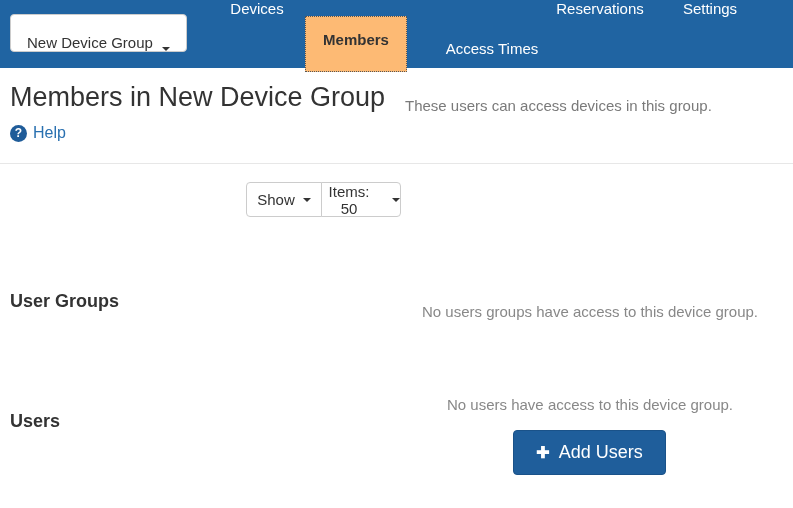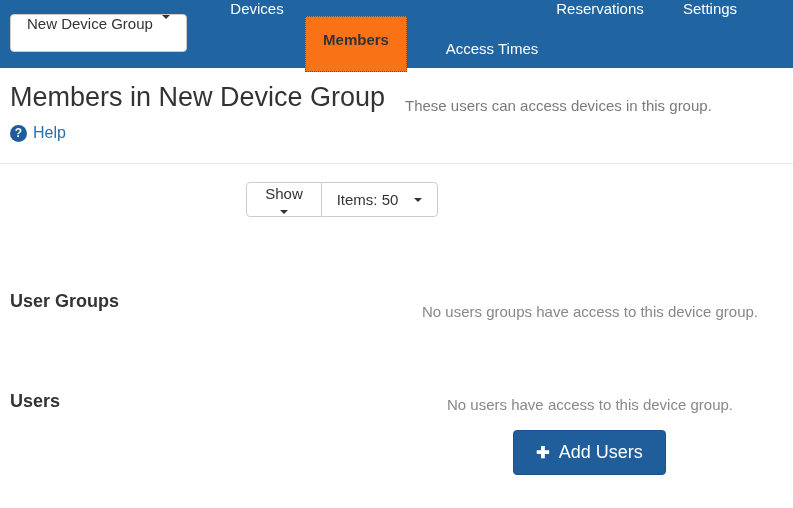--- a/index.html
+++ b/index.html
@@ -22,21 +22,21 @@
   }
   .group-btn {
     position: absolute;
     left: 10px; top: 14px;
     height: 38px;
     padding: 0 16px;
     background: #fff;
     border: 1px solid #ccc;
     border-radius: 4px;
     display: flex;
-    align-items: flex-start;
+    align-items: flex-end;
     gap: 9px;
     font-size: 15px;
     color: #333;
     cursor: pointer;
   }
   .caret {
     display: inline-block;
     width: 0; height: 0;
     border-left: 4px solid transparent;
     border-right: 4px solid transparent;
@@ -52,21 +52,21 @@
     cursor: pointer;
   }
   .tab-devices      { left: 224px; width: 66px; }
   .tab-access-times { left: 445px; width: 94px; margin-top: 40px; }
   .tab-reservations { left: 553px; width: 94px; }
   .tab-settings     { left: 682px; width: 56px; }
   .tab-active {
     position: absolute;
     left: 305px; top: 16px;
     width: 102px; height: 56px;
-    background: #f97316;
+    background: #fdba74;
     border: 1px dotted #555;
     color: #333;
     font-weight: bold;
     font-size: 15px;
     display: flex;
     align-items: center;
     justify-content: center;
     padding-bottom: 10px;
     cursor: pointer;
   }
@@ -141,35 +141,35 @@
     background: #fff;
     border: 1px solid #ccc;
     color: #333;
     font-size: 15px;
     display: flex;
     align-items: center;
     justify-content: center;
     gap: 8px;
     cursor: pointer;
   }
-  .btn-show  { width: 76px;  border-radius: 4px 0 0 4px; flex-direction: column; }
-  .btn-items { width: 117px; border-radius: 0 4px 4px 0; margin-left: -1px; gap: 16px; }
+  .btn-show  { width: 76px;  border-radius: 4px 0 0 4px; }
+  .btn-items { width: 80px; border-radius: 0 4px 4px 0; margin-left: -1px; gap: 16px; }
 
   
   .section-heading {
     position: absolute;
     left: 10px;
     font-size: 18px;
     font-weight: bold;
     color: #333;
     white-space: nowrap;
     margin-top: 44px;
   }
   .heading-user-groups { top: 247px; }
-  .heading-users       { top: 347px; }
+  .heading-users       { top: 367px; }
   .empty-text {
     position: absolute;
     left: 385px;
     width: 410px;
     text-align: center;
     font-size: 15px;
     color: #888;
     white-space: nowrap;
   }
   .empty-user-groups { top: 303px; }

